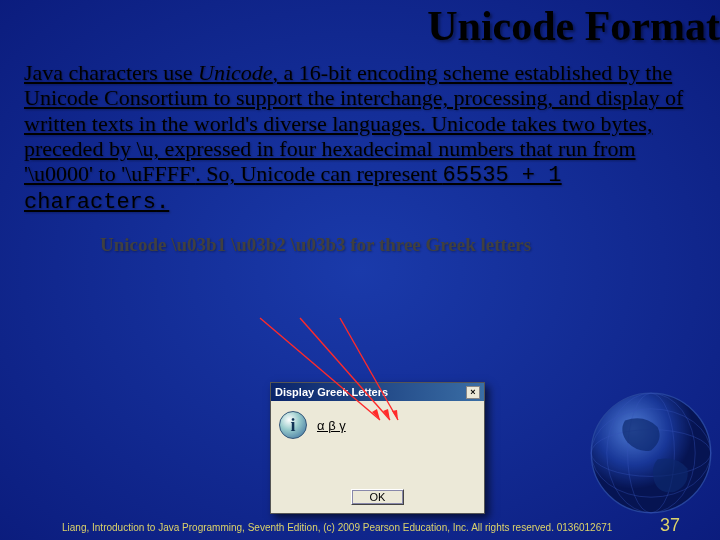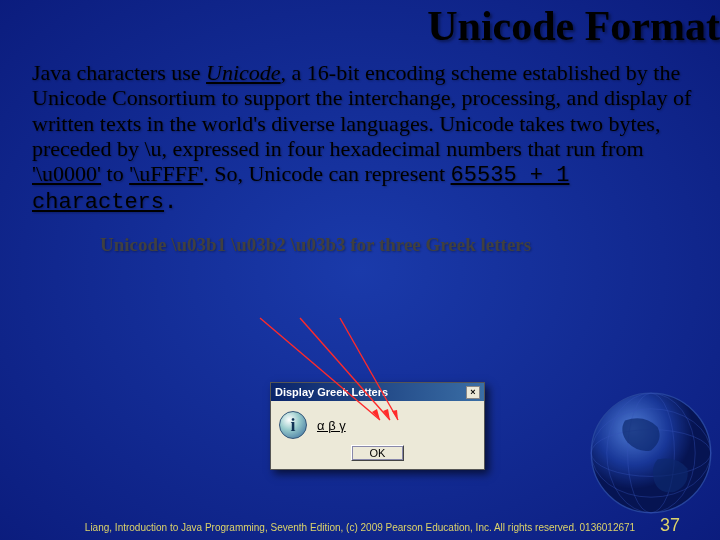--- a/index.html
+++ b/index.html
@@ -13,23 +13,24 @@
   .title {
     text-align: right;
     font-size: 42px;
     padding-top: 2px;
     color: #000;
     text-shadow: 2px 2px 3px rgba(0,0,0,0.4);
   }
   .body-text {
     font-size: 22px;
     line-height: 1.15;
-    padding: 10px 24px 0 32px;
+    padding: 10px 24px 0 24px;
     color: #000;
     text-shadow: 1px 1px 2px rgba(0,0,0,0.3);
+    text-decoration: underline;
   }
   .body-text .ital { font-style: italic; text-decoration: underline; }
   .body-text .ul { text-decoration: underline; }
   .body-text .mono { font-family: "Courier New", monospace; }
   .body-text .monoul { font-family: "Courier New", monospace; text-decoration: underline; }
   .subtext {
     font-size: 19px;
     font-weight: bold;
     color: #404040;
     padding: 18px 170px 0 100px;
@@ -79,21 +80,21 @@
     background: radial-gradient(circle at 35% 30%, #fff, #9cc 40%, #369 100%);
     border: 1px solid #357;
     color: #135;
     font-family: Georgia, serif;
     font-weight: bold;
     font-size: 18px;
     text-align: center;
     line-height: 26px;
   }
   .dialog-letters { font-family: Arial, sans-serif; font-size: 13px; color: #000; text-decoration: underline; }
-  .dialog-buttons { text-align: center; padding: 0 0 8px 0; }
+  .dialog-buttons { text-align: center; padding: 0 0 8px 0; margin-top: 44px; }
   .ok-btn {
     font-family: Tahoma, Arial, sans-serif;
     font-size: 11px;
     padding: 1px 18px;
     background: #ece9d8;
     border: 1px solid #444;
     border-top-color: #fff;
     border-left-color: #fff;
     box-shadow: 0 0 0 1px #88a inset;
   }
@@ -109,21 +110,20 @@
     bottom: 22px;
     width: 130px;
     height: 130px;
     opacity: 0.85;
   }
   .footer {
     position: absolute;
     bottom: 6px;
     left: 0;
     width: 100%;
-    text-align: center;
     font-family: Arial, sans-serif;
     font-size: 10px;
     color: #dcd36a;
     padding: 0 62px;
     line-height: 1.2;
   }
   .pagenum {
     position: absolute;
     right: 40px;
     bottom: 4px;

